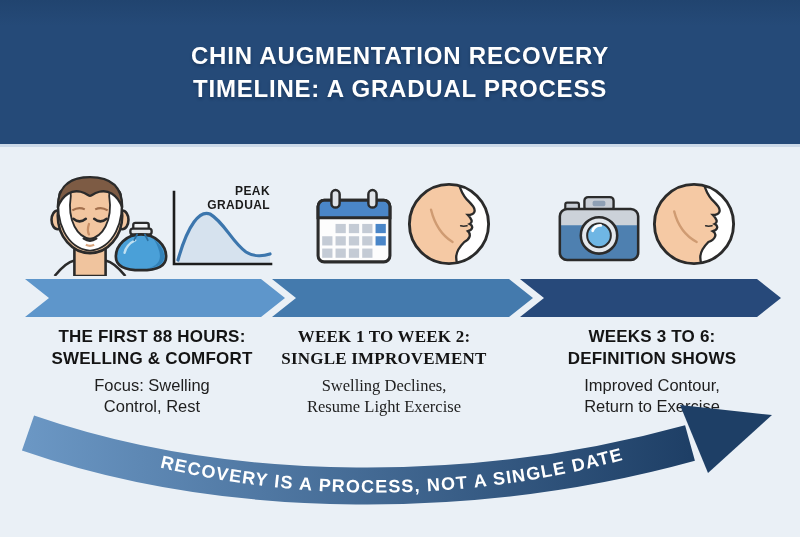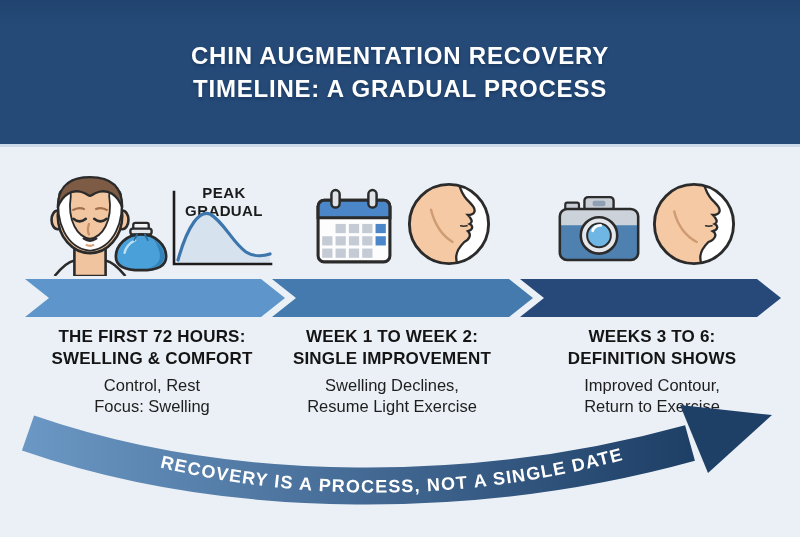--- a/index.html
+++ b/index.html
@@ -23,34 +23,34 @@
     letter-spacing:0.8px;text-align:center;
     text-shadow:0 2px 3px rgba(10,25,50,0.35);
   }
 
   
   .icon{position:absolute;}
   svg{display:block;}
 
   .peak-label{
     position:absolute;left:178px;top:184px;width:92px;
-    text-align:center;font-weight:700;font-size:15px;line-height:1.2;
+    text-align:right;font-weight:700;font-size:12px;line-height:1.2;
     letter-spacing:0.4px;color:#1b1b1b;
   }
 
   
   .stage-col{position:absolute;top:326px;text-align:center;}
   .stage-col .h{
     font-weight:700;font-size:17px;line-height:1.3;color:#141414;letter-spacing:0.2px;
   }
   .stage-col .d{
     margin-top:5px;font-weight:400;font-size:16.5px;line-height:1.28;color:#1e1e1e;
   }
   .c1{left:28px;width:248px;}
-  .c2{left:262px;width:260px;}
+  .c2{left:254px;width:260px;font-family:Liberation Serif, serif;}
   .c3{left:525px;width:254px;}
 
   
   .swoosh-text{
     font-weight:700;font-size:18px;fill:#ffffff;letter-spacing:1.2px;
   }
 </style>
 </head>
 <body>
 
@@ -194,26 +194,26 @@
   <div class="abs" style="left:0;top:276px;">
     <svg width="800" height="46" viewBox="0 0 800 46">
       <polygon points="25,3 261,3 285,22 261,41 25,41 49,22" fill="#5e96cb"></polygon>
       <polygon points="272,3 509,3 533,22 509,41 272,41 296,22" fill="#447aad"></polygon>
       <polygon points="520,3 757,3 781,22 757,41 520,41 544,22" fill="#27497a"></polygon>
     </svg>
   </div>
 
   <div class="stage-col c1">
     <div class="h">
-      <div>THE FIRST 72 HOURS:</div>
+      <div>THE FIRST 88 HOURS:</div>
       <div>SWELLING &amp; COMFORT</div>
     </div>
     <div class="d">
+      <div>Focus: Swelling</div>
       <div>Control, Rest</div>
-      <div>Focus: Swelling</div>
     </div>
   </div>
 
   <div class="stage-col c2">
     <div class="h">
       <div>WEEK 1 TO WEEK 2:</div>
       <div>SINGLE IMPROVEMENT</div>
     </div>
     <div class="d">
       <div>Swelling Declines,</div>

